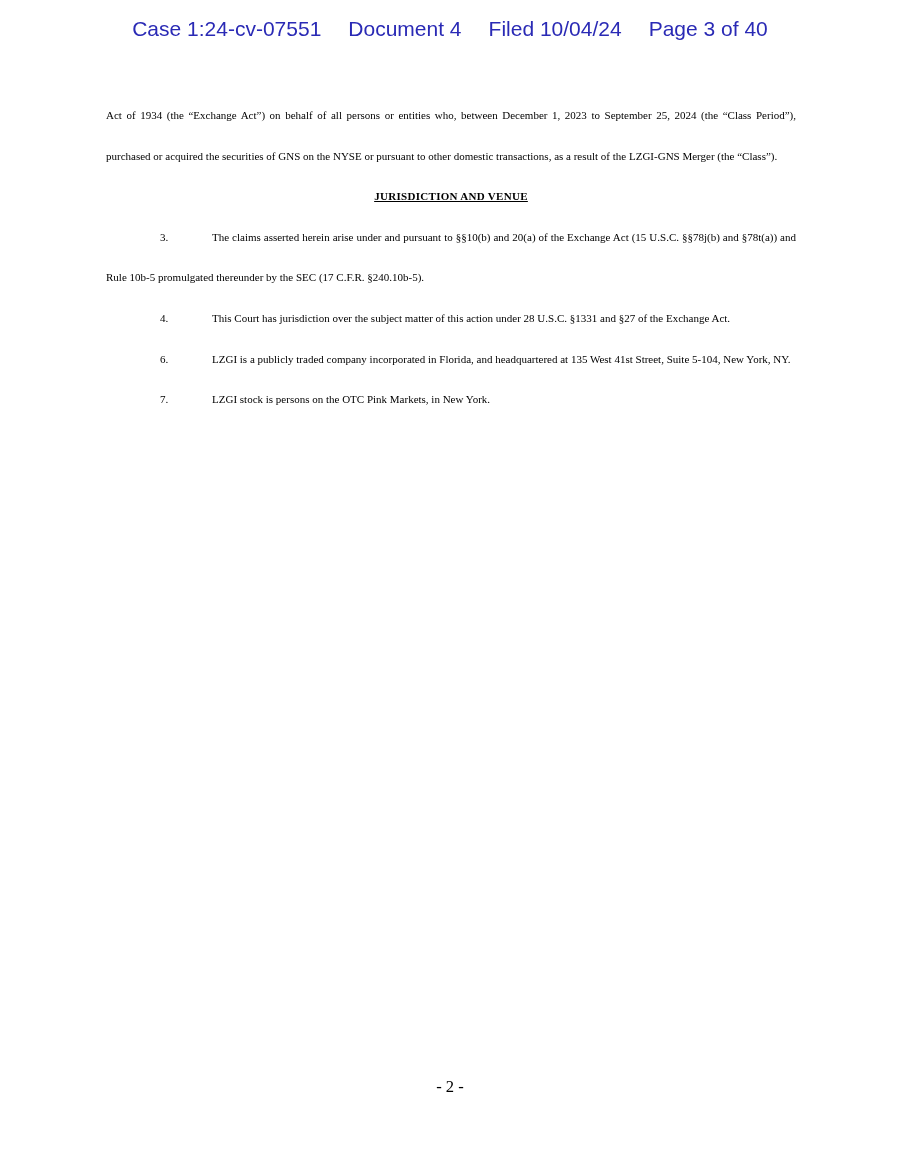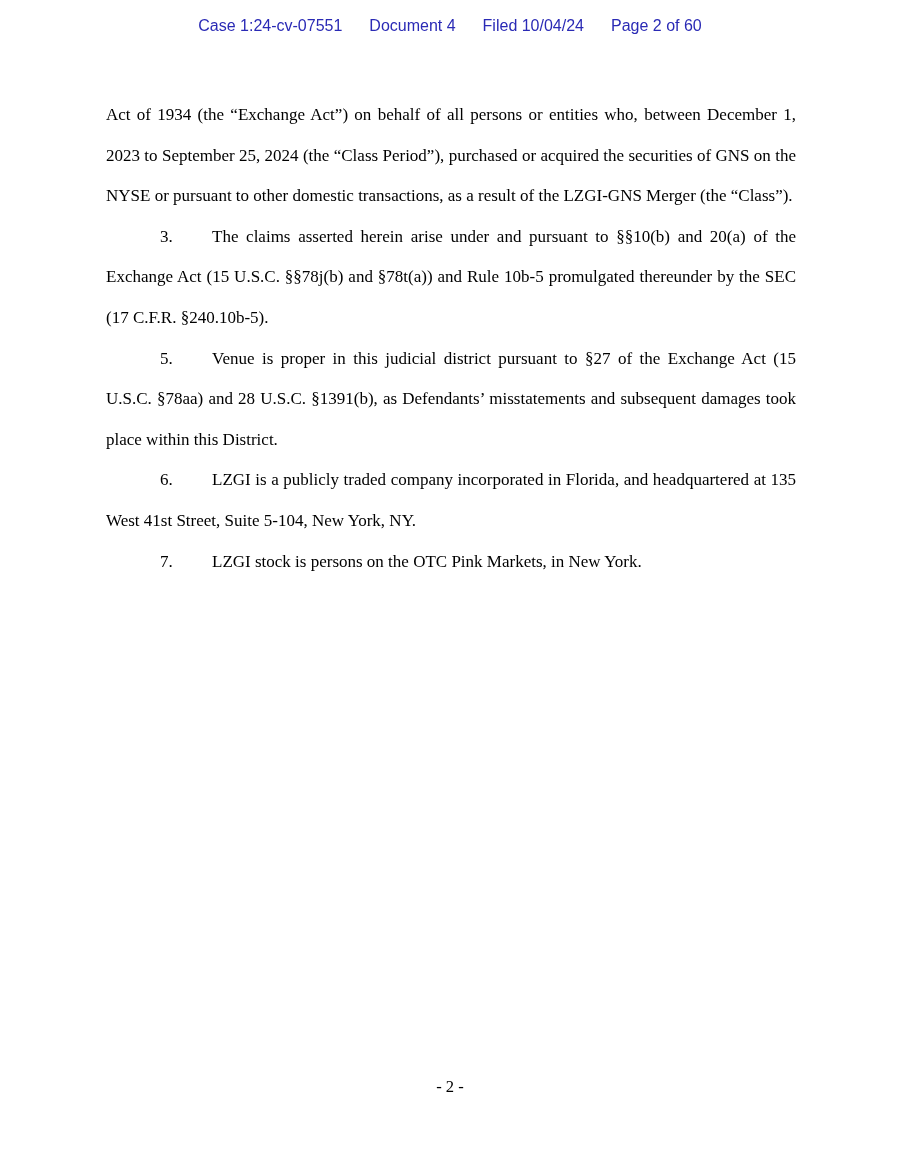--- a/index.html
+++ b/index.html
@@ -19,30 +19,30 @@
   }
   .header-stamp {
     position: absolute;
     top: 17px;
     left: 0;
     right: 0;
     display: flex;
     justify-content: center;
     gap: 27px;
     font-family: "Liberation Sans", sans-serif;
-    font-size: 16px;
+    font-size: 21px;
     color: #2a2ab5;
     white-space: nowrap;
   }
   .doc-body {
     position: absolute;
     top: 95px;
     left: 106px;
     width: 690px;
-    font-size: 17px;
+    font-size: 11px;
     line-height: 40.6px;
     text-align: justify;
   }
   .para {
     margin: 0;
     text-indent: 54px;
   }
   .para.continuation {
     text-indent: 0;
   }
@@ -74,33 +74,34 @@
 </style>
 </head>
 <body>
 
 <div class="page">
 
   <div class="header-stamp" style="color: rgb(42, 42, 181);">
     <span>Case 1:24-cv-07551</span>
     <span>Document 4</span>
     <span>Filed 10/04/24</span>
-    <span>Page 2 of 60</span>
+    <span>Page 3 of 40</span>
   </div>
 
   <div class="doc-body">
 
     <p class="para continuation"><span>Act of 1934 (the “Exchange Act”) on behalf of all persons or entities who, between December 1, 2023 to September 25, 2024 (the “Class Period”), purchased or acquired the securities of GNS on the NYSE or pursuant to other domestic transactions, as a result of the LZGI-GNS Merger (the “Class”).</span></p>
 
 
+    <p class="section-heading-line"><span class="heading-text">JURISDICTION AND VENUE</span></p>
 
     <p class="para"><span class="pnum">3.</span><span>The claims asserted herein arise under and pursuant to §§10(b) and 20(a) of the Exchange Act (15 U.S.C. §§78j(b) and §78t(a)) and Rule 10b-5 promulgated thereunder by the SEC (17 C.F.R. §240.10b-5).</span></p>
 
+    <p class="para"><span class="pnum">4.</span><span>This Court has jurisdiction over the subject matter of this action under 28 U.S.C. §1331 and §27 of the Exchange Act.</span></p>
 
-    <p class="para"><span class="pnum">5.</span><span>Venue is proper in this judicial district pursuant to §27 of the Exchange Act (15 U.S.C. §78aa) and 28 U.S.C. §1391(b), as Defendants’ misstatements and subsequent damages took place within this District.</span></p>
 
     <p class="para"><span class="pnum">6.</span><span>LZGI is a publicly traded company incorporated in Florida, and headquartered at 135 West 41st Street, Suite 5-104, New York, NY.</span></p>
 
     <p class="para"><span class="pnum">7.</span><span>LZGI stock is persons on the OTC Pink Markets, in New York.</span></p>
 
 
 
   </div>
 
   <div class="footer">

